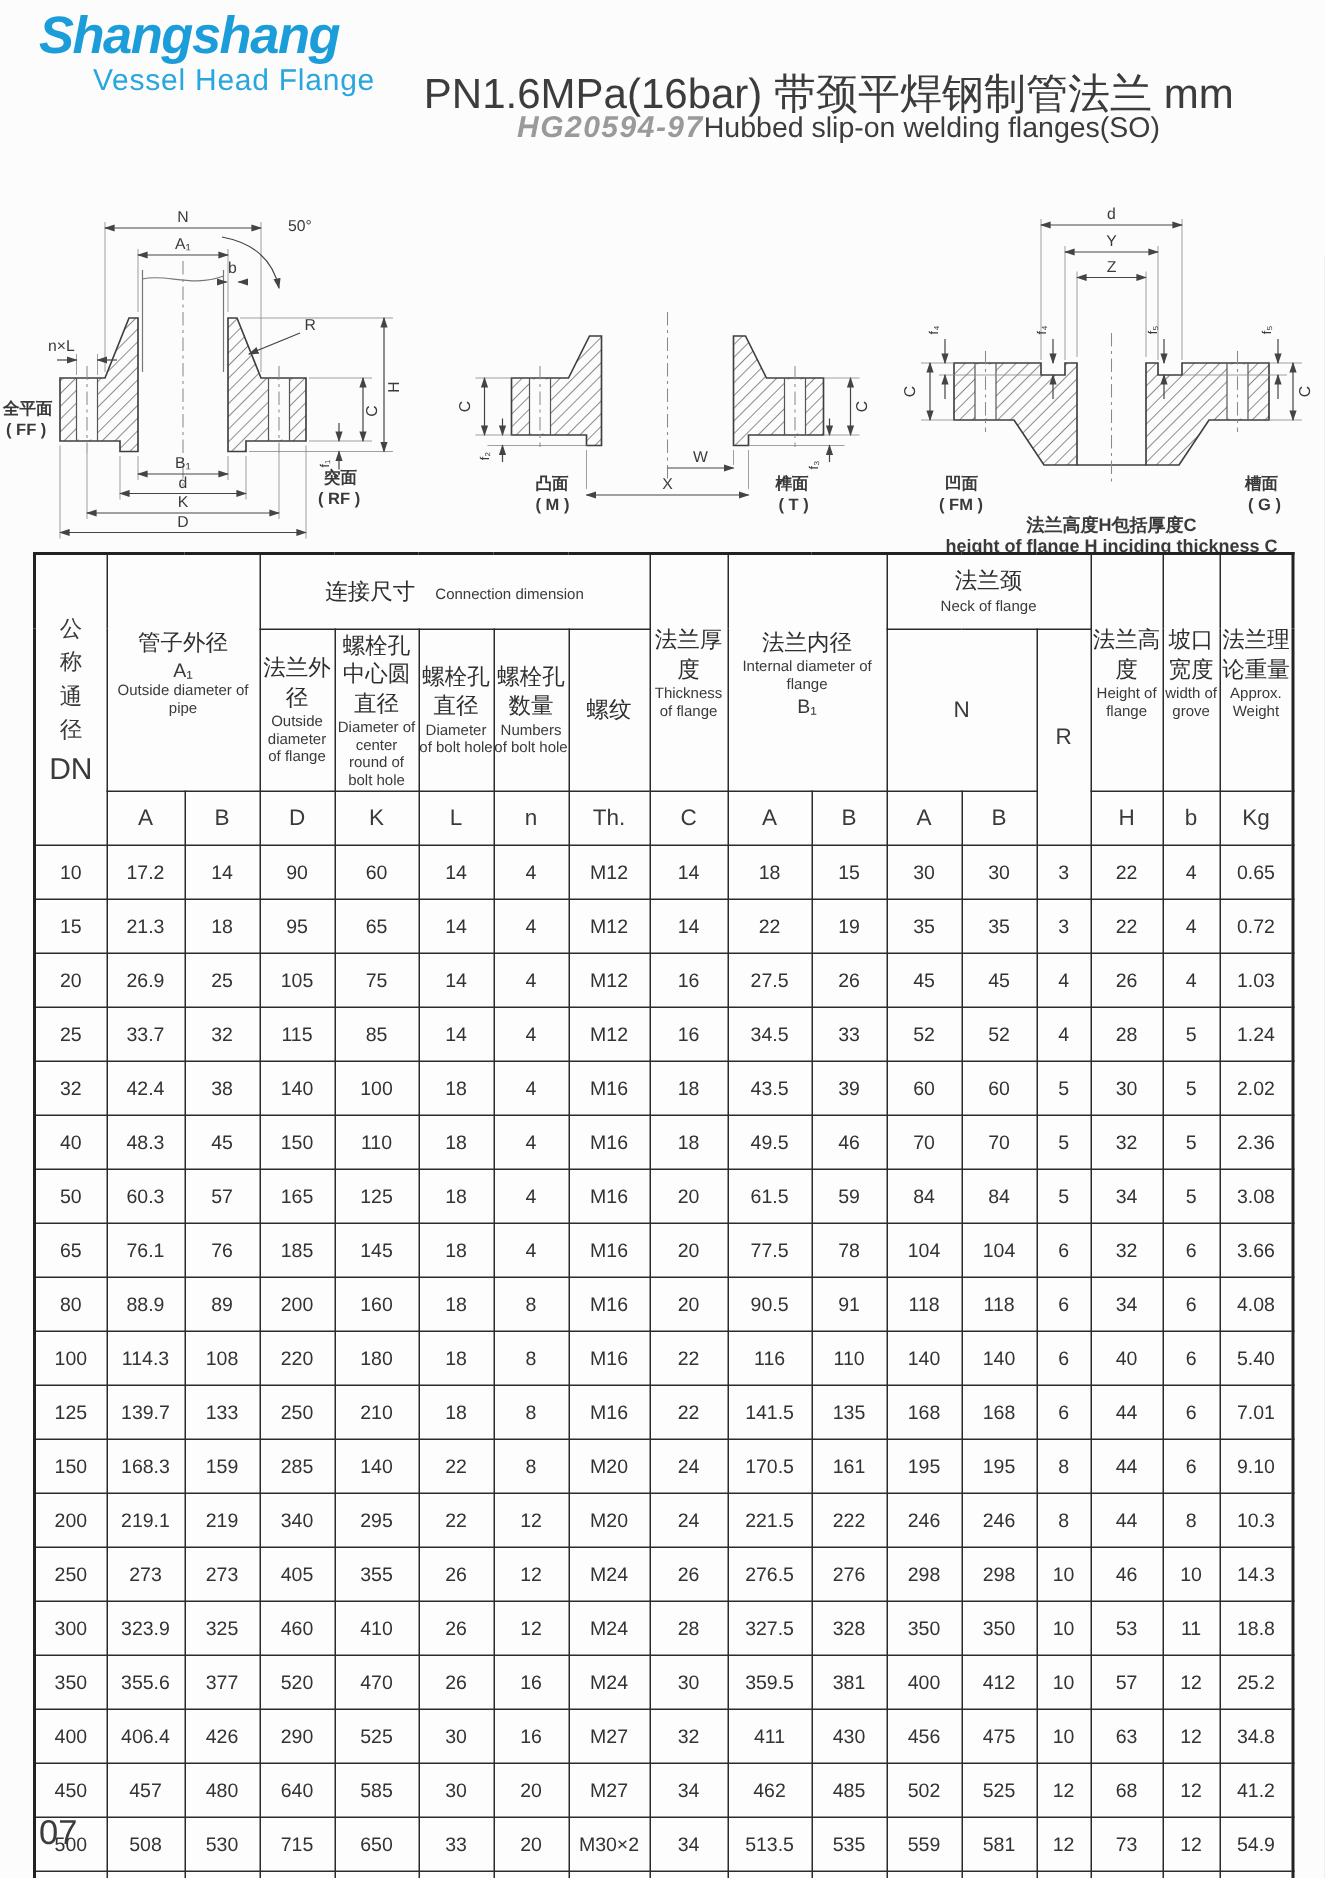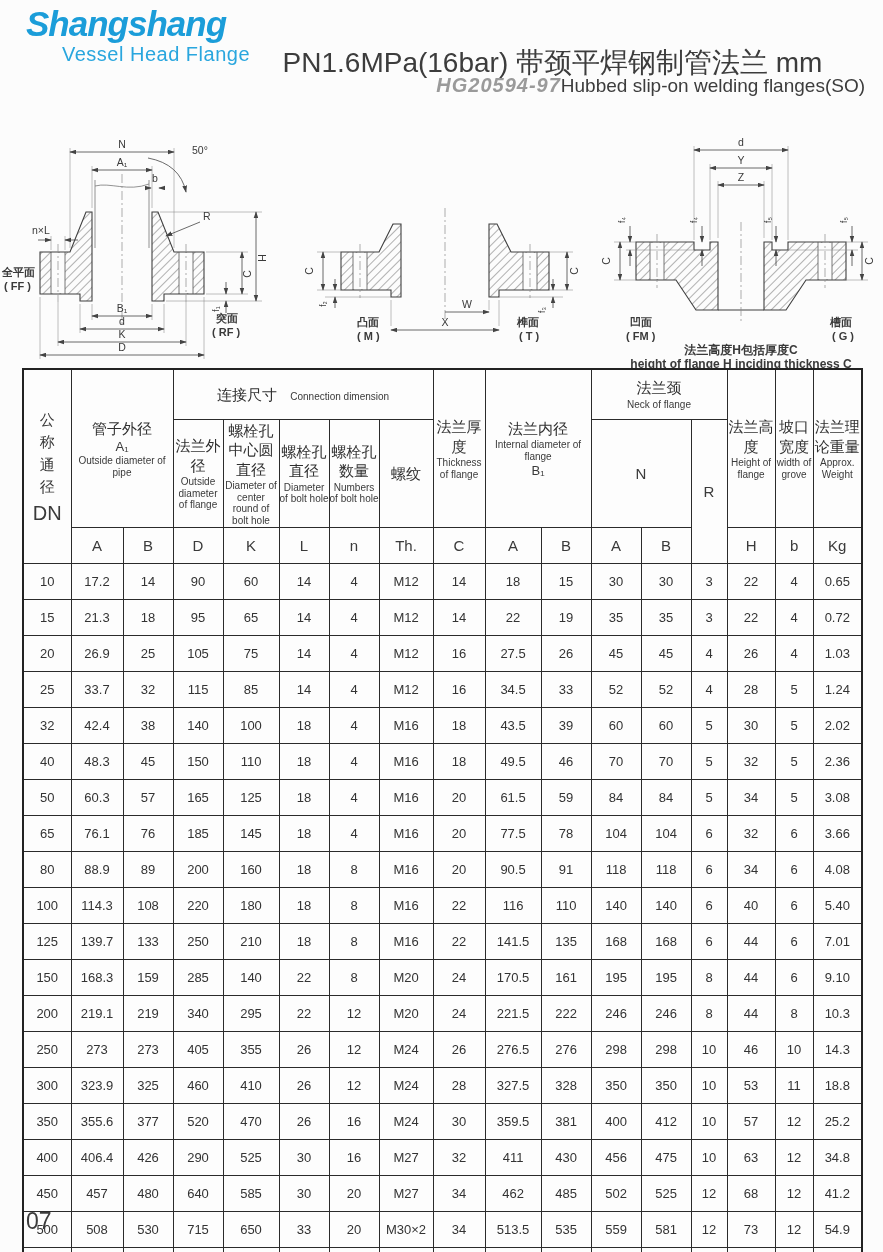--- a/index.html
+++ b/index.html
@@ -7,21 +7,21 @@
     position:relative; width:883px; height:1252px; background:#fcfcfc;
     font-family:"Liberation Sans","DejaVu Sans",sans-serif; color:#3a3a3a;
     overflow:hidden; margin:0 auto;
   }
   
   .logo { position:absolute; left:26px; top:6px; }
   .logo-title { font-style:italic; font-weight:bold; font-size:35px; letter-spacing:-1px; color:#1b9dd9; line-height:1.0; }
   .logo-sub   { font-size:20px; color:#29a6de; letter-spacing:0.5px; margin-top:2px;margin-left:36px; }
   .title-block { position:absolute; left:240px; top:44px; width:625px; text-align:center; }
   .main-title { font-size:28px; color:#3c3c3c; white-space:nowrap; }
-  .std-row { position:absolute; left:253px; top:74px; width:612px; display:flex; justify-content:flex-end; align-items:baseline; }
+  .std-row { position:absolute; left:253px; top:74px; width:612px; display:flex; justify-content:center; align-items:baseline; }
   .standard { font-style:italic; font-weight:bold; font-size:20px; color:#9a9a9a; letter-spacing:1px; }
   .subtitle-en { font-size:19px; color:#3c3c3c; }
   
   .diagrams { position:absolute; top:124px; left:0; width:883px; display:flex; justify-content:space-between; align-items:flex-start; }
   .diag { flex:0 0 auto; }
   svg text { font-family:"Liberation Sans","DejaVu Sans",sans-serif; fill:#3a3a3a; }
   .dimtxt { font-size:10.5px; }
   .dimtxt-sm { font-size:8.5px; }
   .facetxt { font-size:11px; font-weight:bold; }
   .captxt { font-size:12px; font-weight:bold; }

